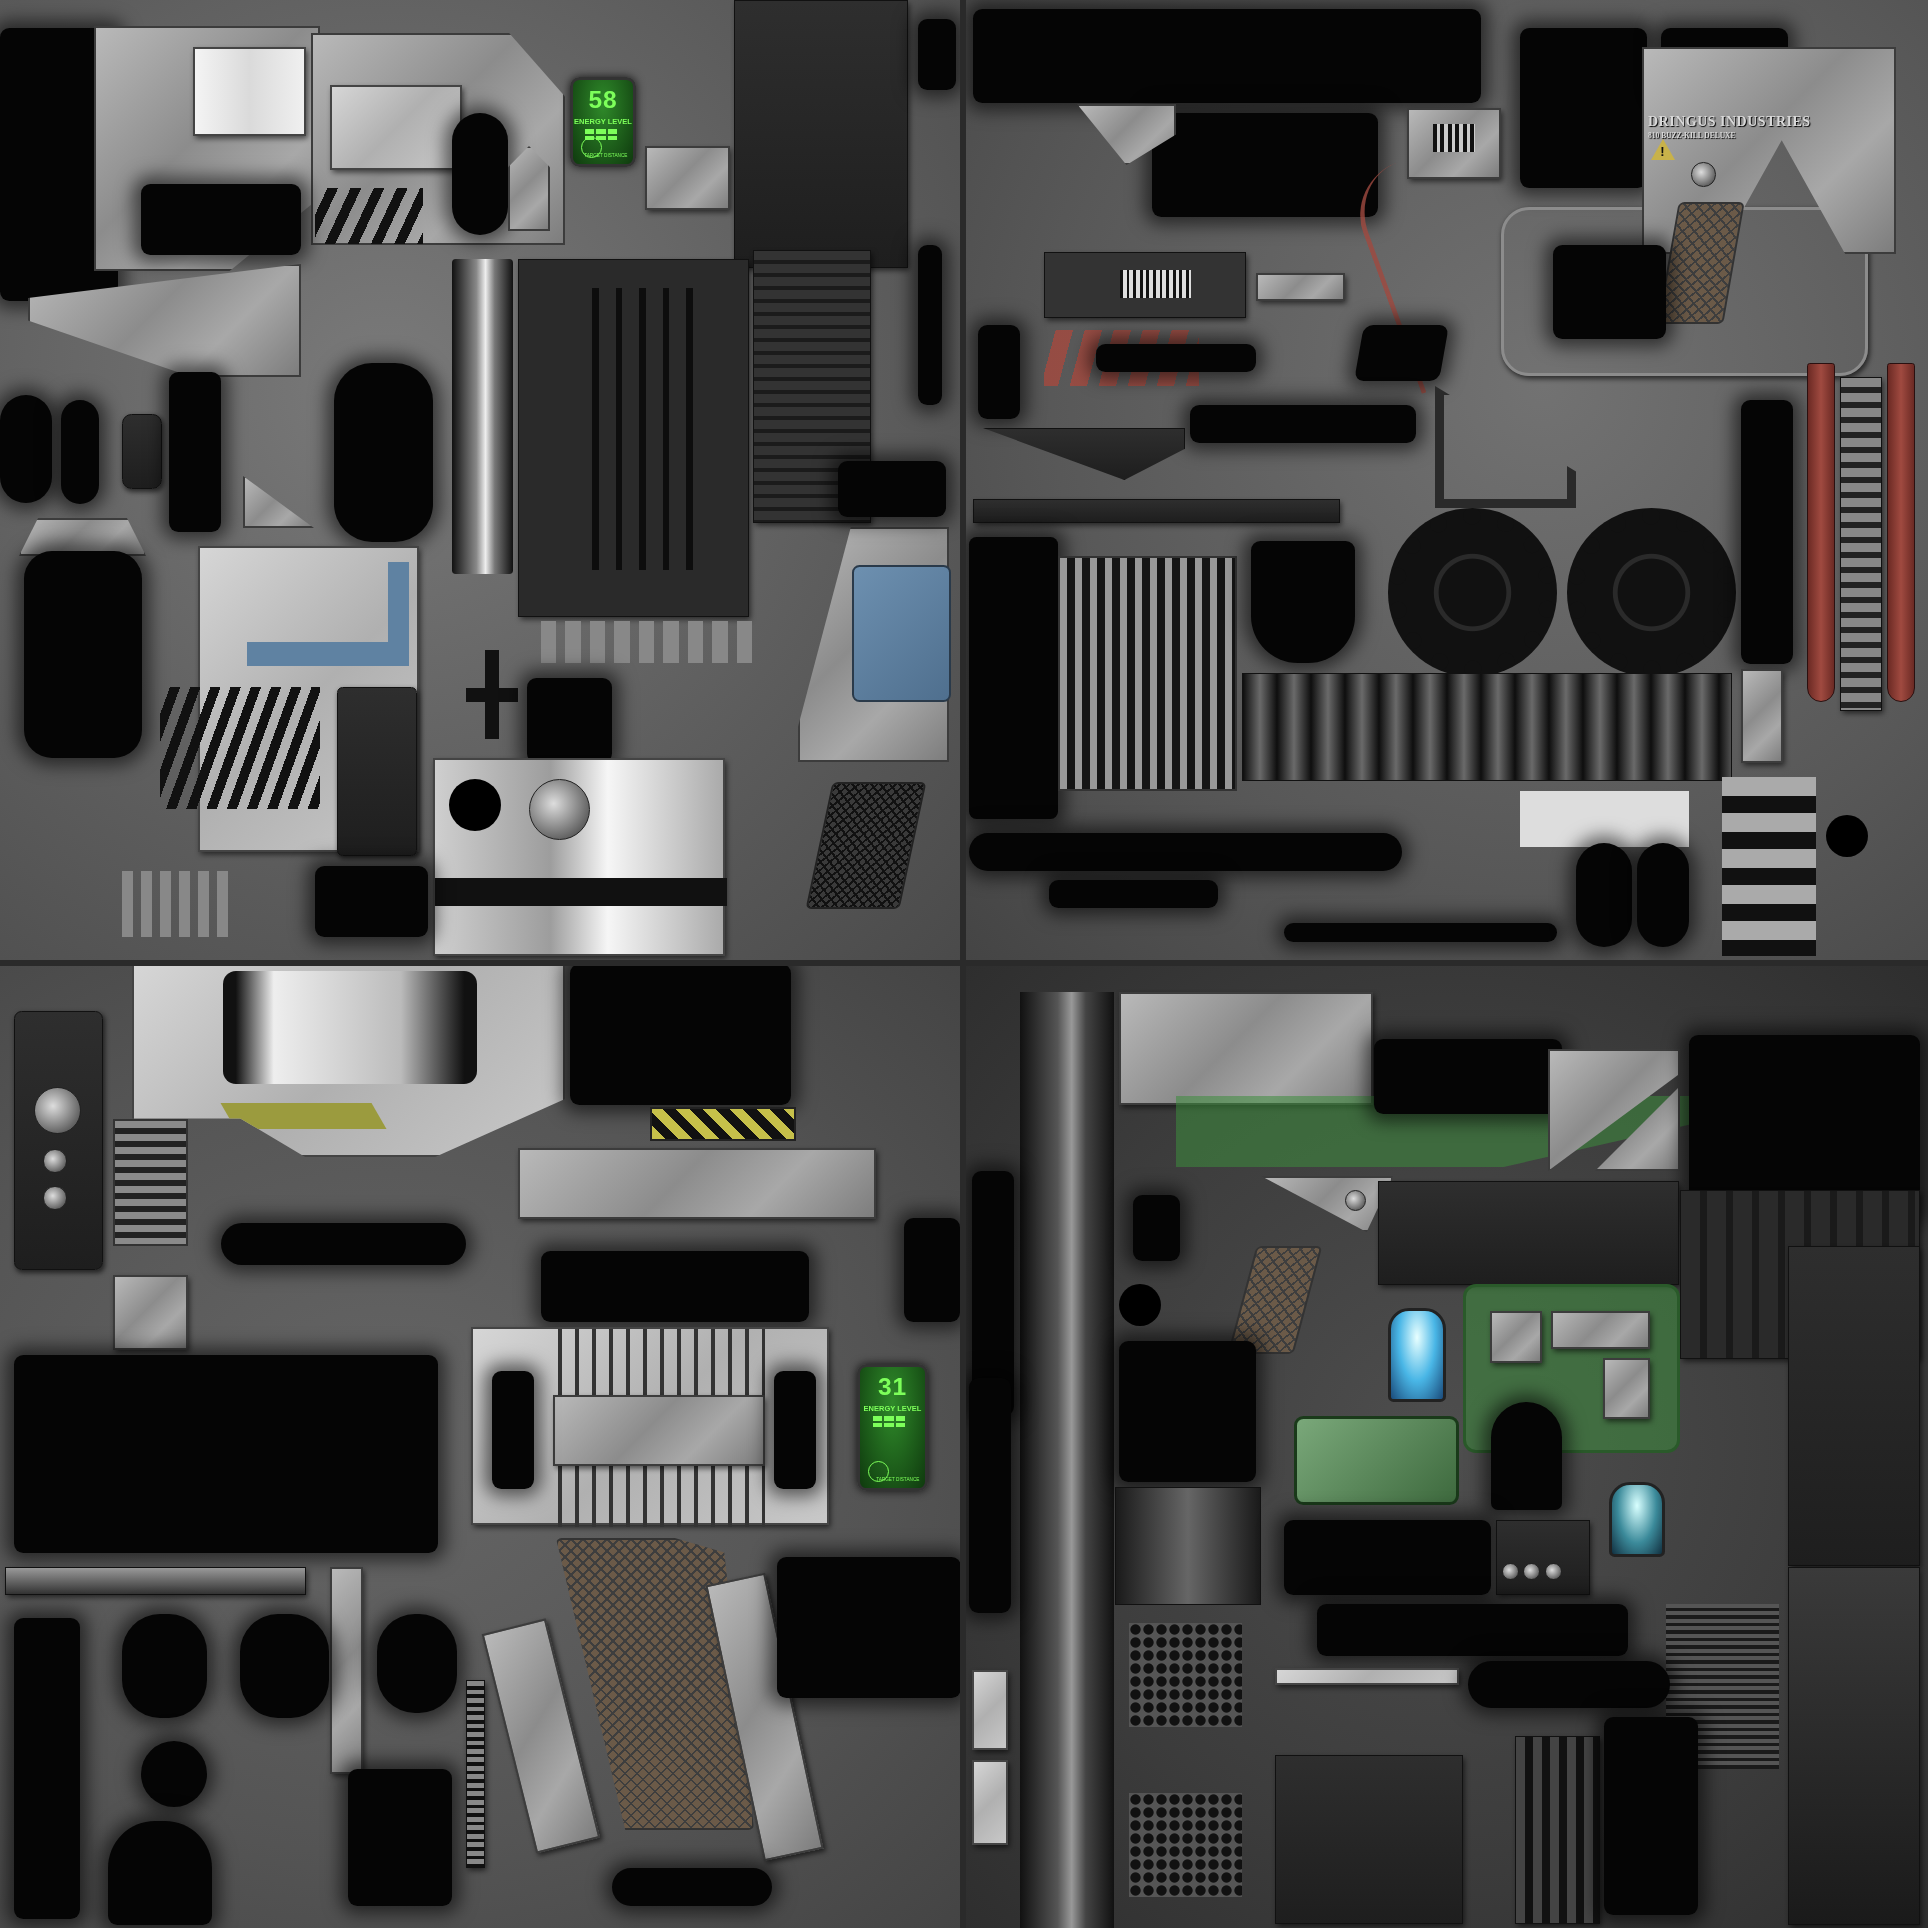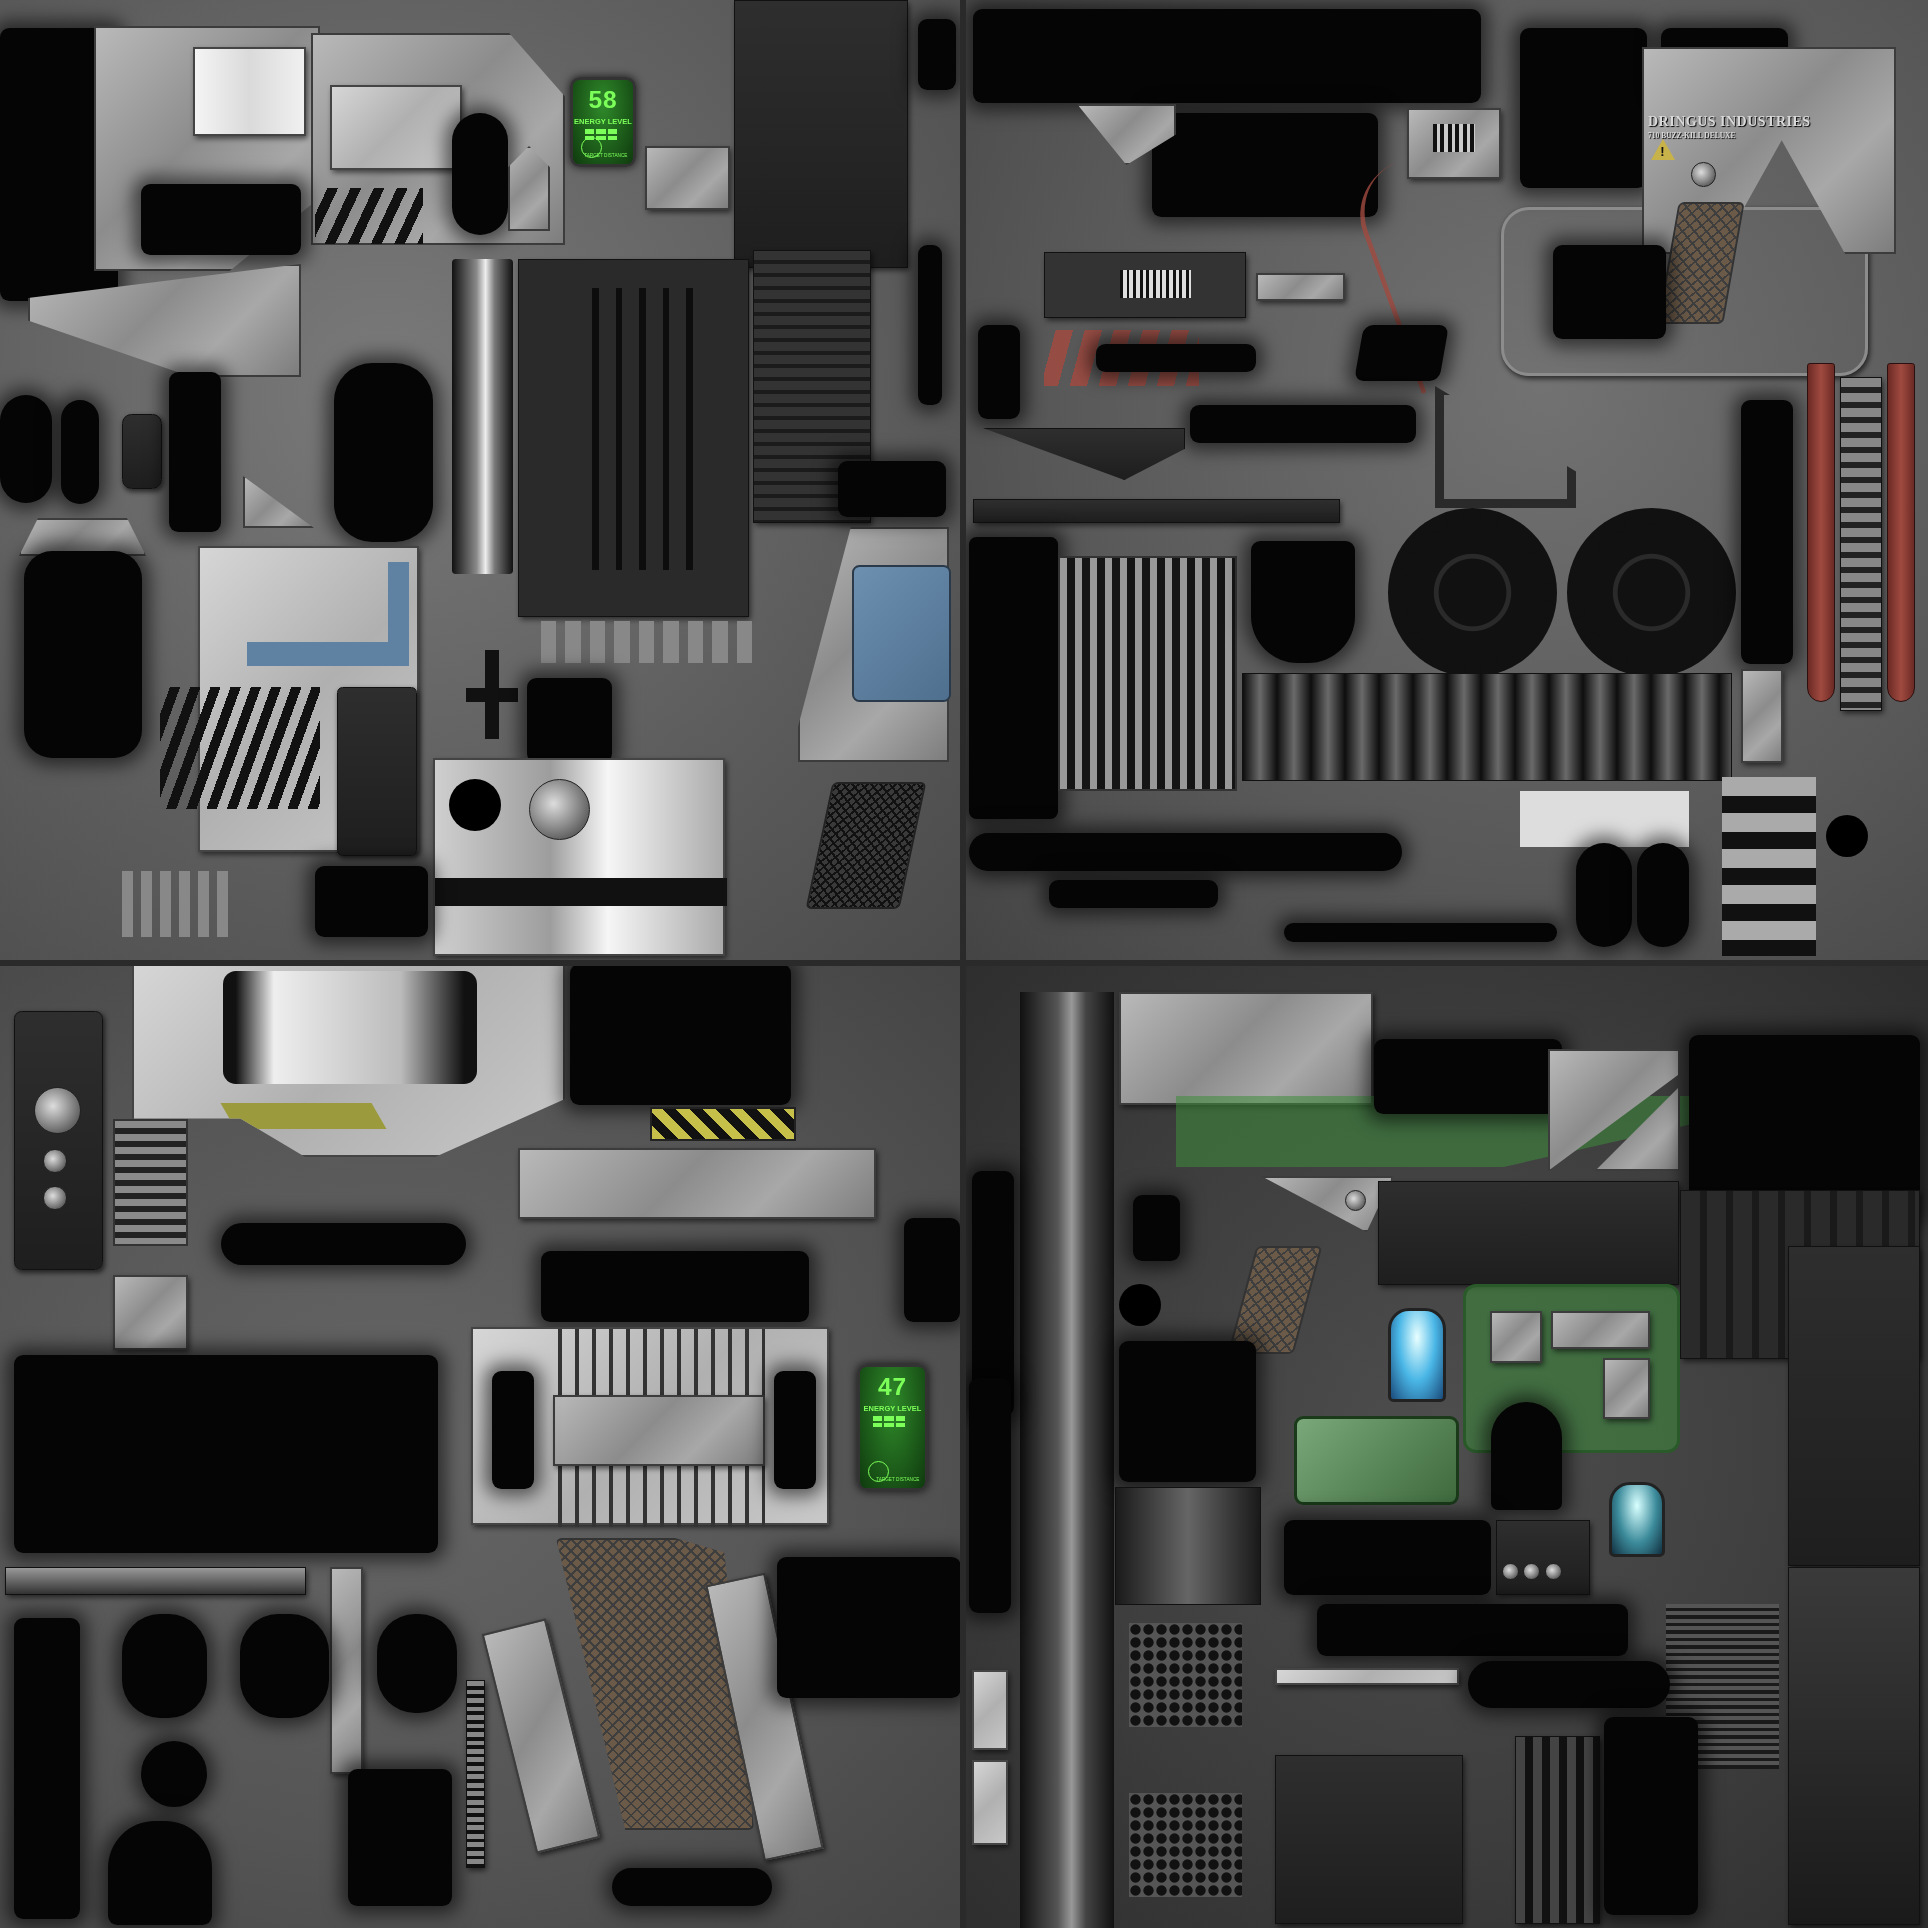--- a/index.html
+++ b/index.html
@@ -135,21 +135,21 @@
     <div class="p metal" style="left:443px;top:108px;width:94px;height:71px;">
       <div class="p" style="left:23.5px;top:14px;width:42px;height:28px;background:repeating-linear-gradient(90deg,#111 0 3.8px,#ccc 3.8px 7.5px);"></div>
     </div>
 
     <div class="p" style="left:414px;top:146px;width:169px;height:226px;border-left:5.6px solid #a04a40;border-radius:56px 0 0 0;transform:rotate(-20deg);opacity:.8;"></div>
     <div class="p metal" style="left:537px;top:207px;width:367px;height:169px;background:transparent;border:3.8px solid #8c8c8c;border-radius:28px;"></div>
 
     <div class="p metal" style="left:678px;top:47px;width:254px;height:207px;clip-path:polygon(0 0,100% 0,100% 100%,80% 100%,55% 45%,30% 100%,0 100%);"></div>
     <div class="brand" style="left:684px;top:114px;">
       <div class="t1">DRINGUS INDUSTRIES</div>
-      <div class="t2">710 BUZZ-KILL DELUXE</div>
+      <div class="t2">810 BUZZ-KILL DELUXE</div>
     </div>
     <div class="warn" style="left:687px;top:139px;">
         <span>!</span>
       </div>
     <div class="p knob" style="left:727px;top:162px;width:24.5px;height:24.5px;"></div>
     <div class="p mesh" style="left:704px;top:202px;width:66px;height:122px;transform:skewX(-10deg);"></div>
     <div class="p blk" style="left:589px;top:245px;width:113px;height:94px;"></div>
 
     <div class="p dark" style="left:80px;top:252px;width:202px;height:66px;background:#333;">
       <div class="p" style="left:75px;top:17px;width:71px;height:28px;background:repeating-linear-gradient(90deg,#111 0 2.8px,#ddd 2.8px 6.6px);"></div>
@@ -213,21 +213,21 @@
     <div class="p blk" style="left:904px;top:254px;width:56px;height:104px;"></div>
 
     <div class="p metal-l" style="left:471px;top:363px;width:358px;height:198px;">
       <div class="p" style="left:85px;top:0;width:207px;height:198px;background:repeating-linear-gradient(90deg,#333 0 3.8px,transparent 3.8px 17px);"></div>
       <div class="p metal" style="left:80px;top:66px;width:212px;height:71px;"></div>
       <div class="p blk" style="left:19px;top:42px;width:42px;height:118px;"></div>
       <div class="p blk" style="left:301px;top:42px;width:42px;height:118px;"></div>
     </div>
 
     <div class="p screen" style="left:857px;top:400px;width:71px;height:127px;">
-      <div class="num">47</div>
+      <div class="num">31</div>
       <div class="lbl">ENERGY LEVEL</div>
       <div class="bars">
           <i></i>
           <i></i>
           <i></i>
           <i></i>
           <i></i>
           <i></i>
         </div>
       <div class="ring"></div>

